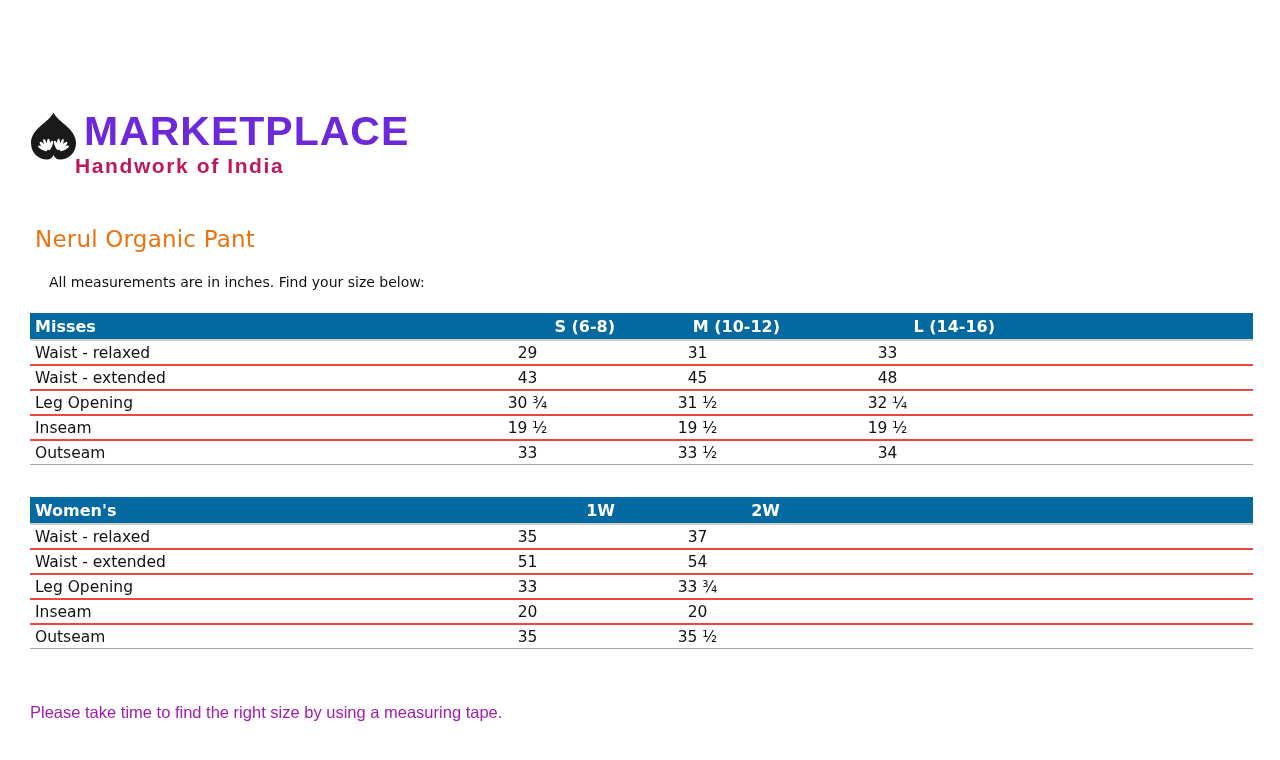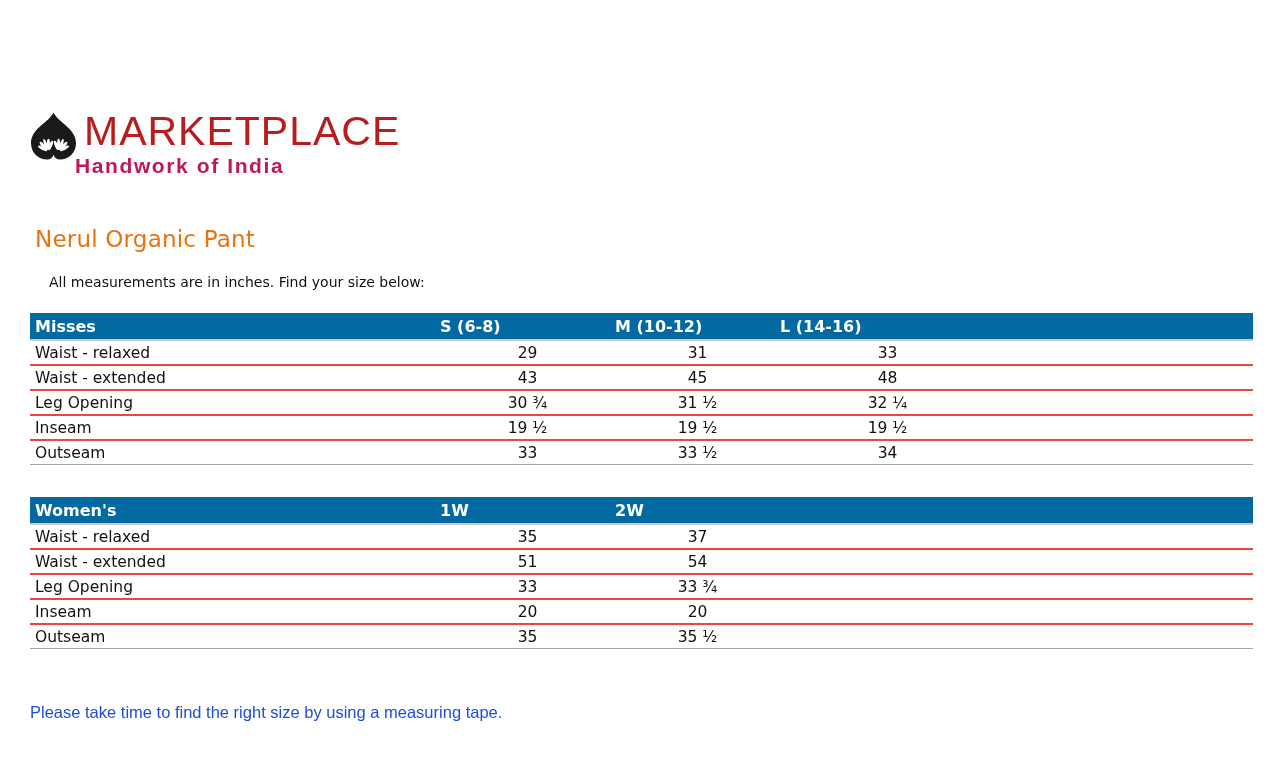--- a/index.html
+++ b/index.html
@@ -5,22 +5,22 @@
   html, body { margin: 0; padding: 0; background: #ffffff; }
   body { width: 1280px; height: 760px; font-family: "DejaVu Sans", sans-serif; color: #111111; }
   .page { position: relative; width: 1280px; height: 760px; overflow: hidden; background: #ffffff; }
 
   
   .logo { position: absolute; left: 30px; top: 111px; display: flex; align-items: flex-start; }
   .logo-icon { width: 47px; height: 51px; flex: 0 0 auto; }
   .logo-text { margin-left: 7px; }
   .brand {
     font-family: "Liberation Sans", sans-serif;
-    font-size: 41px; line-height: 40px; font-weight: 400;
-    letter-spacing: 1px; color: #b91c1c; white-space: nowrap;
+    font-size: 41px; line-height: 40px; font-weight: 700;
+    letter-spacing: 1px; color: #6d28d9; white-space: nowrap;
   }
   .tagline {
     font-family: "Liberation Sans", sans-serif;
     font-size: 21px; font-weight: bold; letter-spacing: 1.6px;
     color: #be185d; margin-top: 3px; margin-left: -9px; white-space: nowrap;
   }
 
   
   .product-title {
     position: absolute; left: 35px; top: 226px; margin: 0;
@@ -37,34 +37,34 @@
     border-collapse: collapse; table-layout: fixed;
   }
   .table-misses { top: 313px; }
   .table-womens { top: 497px; }
   table.sizes th {
     background: #0369a1; color: #ffffff; font-weight: bold;
     font-size: 16px; height: 26px; padding: 0;
     border-bottom: 2px solid #cccccc;
   }
   table.sizes th.cat { text-align: left; padding-left: 5px; }
-  table.sizes th.val { text-align: left; }
+  table.sizes th.val { text-align: right; }
   table.sizes td {
     height: 23px; padding: 0; font-size: 15.5px; color: #111111;
     border-bottom: 1px solid #a6a6a6;
   }
   table.sizes tbody tr + tr td { border-top: 2px solid #ef4444; }
   table.sizes td.lbl { text-align: left; padding-left: 5px; }
   table.sizes td.val { text-align: center; }
 
   
   .footnote {
     position: absolute; left: 30px; top: 701px;
     font-family: "Liberation Sans", sans-serif;
-    font-size: 16.5px; line-height: 23px; color: #1d4ed8;
+    font-size: 16.5px; line-height: 23px; color: #a21caf;
   }
   .footnote p { margin: 0; }
 </style>
 </head>
 <body>
 
 <div class="page">
 
   <header class="logo">
     <svg class="logo-icon" viewBox="0 0 94 100" aria-hidden="true">

